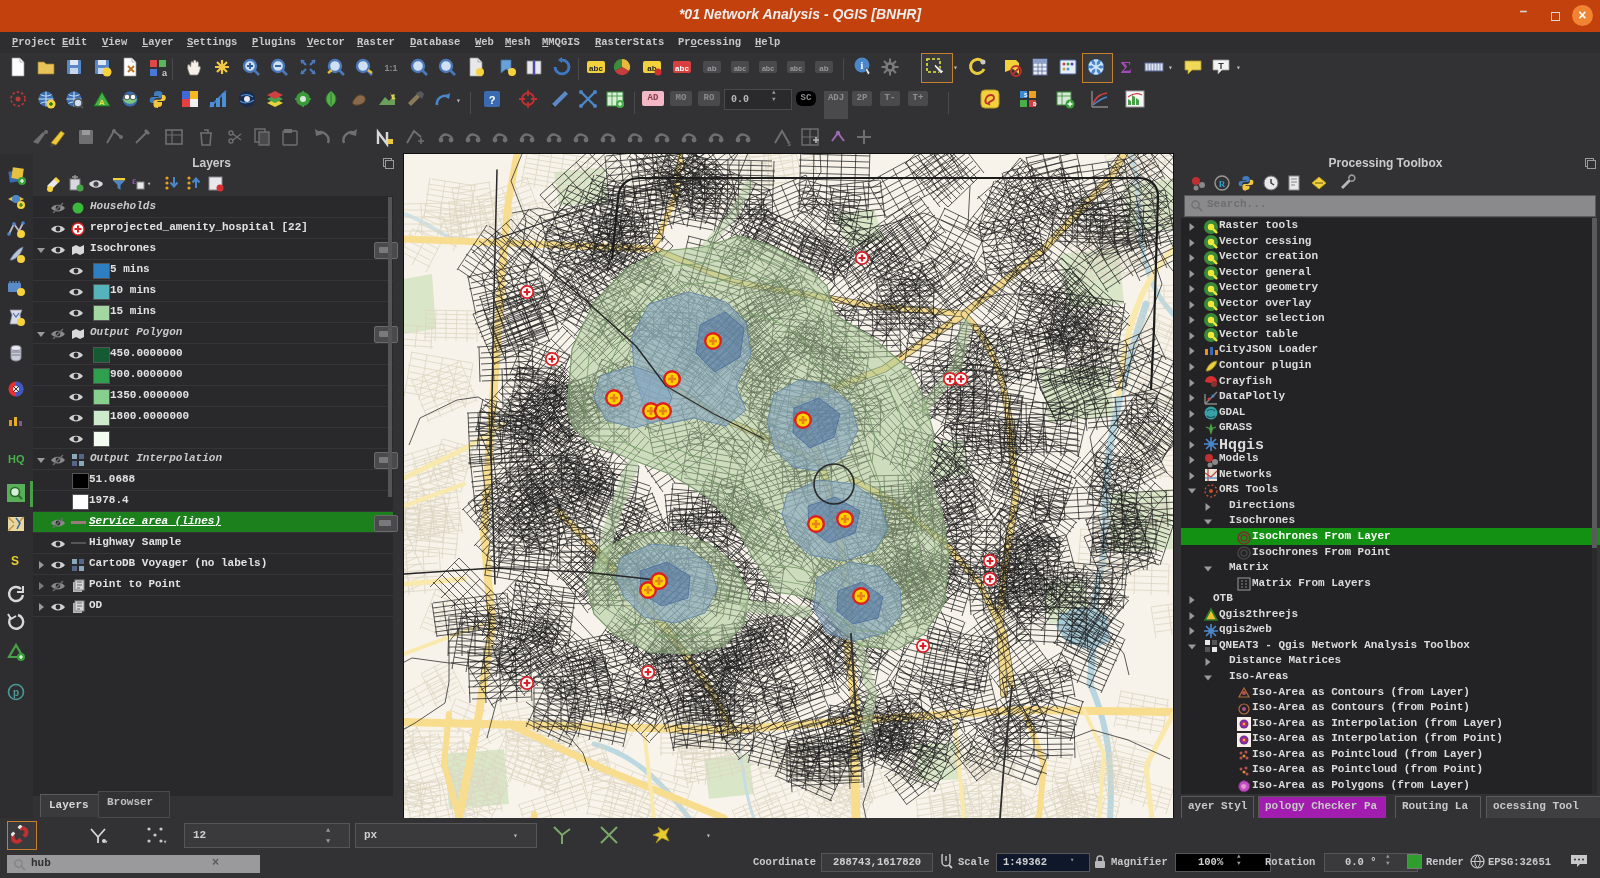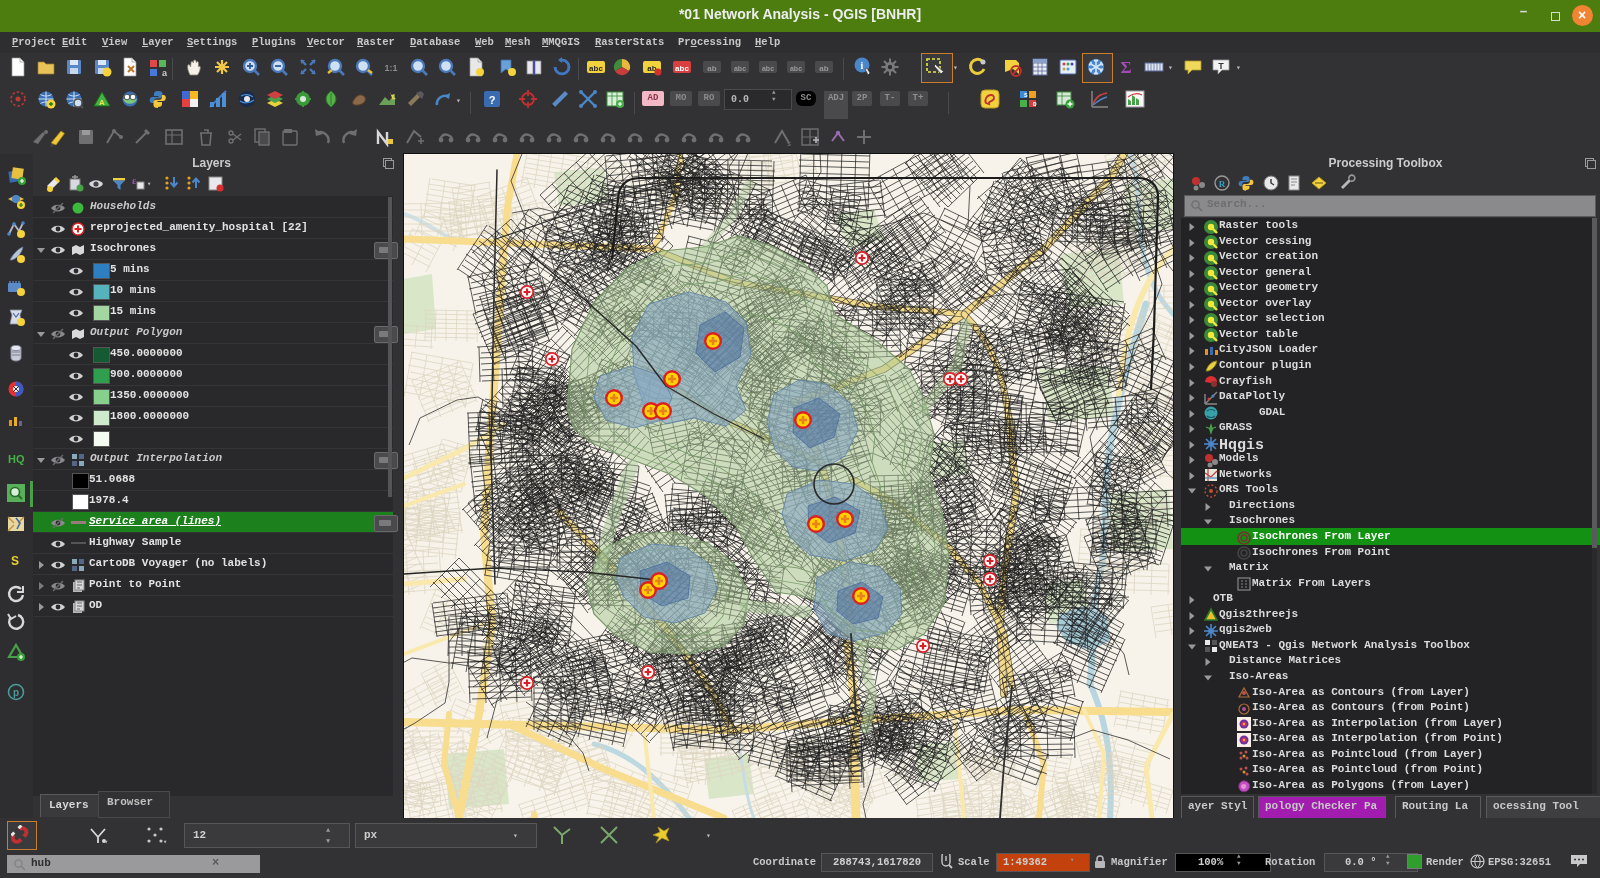--- a/index.html
+++ b/index.html
@@ -1,19 +1,19 @@
 <!DOCTYPE html>
 <html><head><meta charset="utf-8"><style>
 html,body{margin:0;padding:0;width:1600px;height:878px;overflow:hidden;background:#323234;}
 body{font-family:"Liberation Mono",monospace;font-weight:bold;-webkit-font-smoothing:antialiased;}
 .abs{position:absolute;}
 .t{position:absolute;white-space:pre;}
 </style></head><body>
 
-<div class="abs" style="left:0;top:0;width:1600px;height:32px;background:#4d7c0f;border-bottom:2px solid #4d7c0f;">
+<div class="abs" style="left:0;top:0;width:1600px;height:32px;background:#c2410c;border-bottom:2px solid #4d7c0f;font-style:italic;">
  <div class="t" style="left:0;right:0;top:6px;text-align:center;font-family:'Liberation Sans',sans-serif;font-weight:bold;font-size:14px;color:#ededed;">*01 Network Analysis - QGIS [BNHR]</div>
  <div class="t" style="left:1519px;top:3px;color:#d9d9d9;font-size:15px;">–</div>
  <div class="abs" style="left:1551px;top:12px;width:7px;height:7px;border:1.5px solid #d9d9d9;"></div>
  <div class="abs" style="left:1572px;top:5px;width:21px;height:21px;border-radius:50%;background:#f08432;">
    <div class="t" style="left:6px;top:1.5px;color:#fff;font-size:14px;font-family:'Liberation Sans',sans-serif;">×</div>
  </div>
 </div>
 
 <div class="abs" style="left:0;top:32px;width:1600px;height:21px;background:#2e2e30;">
 <div class="t" style="left:12px;top:4px;font-size:10.5px;color:#c9c9c9;"><span style="text-decoration:underline;">P</span>roject</div>
@@ -1174,21 +1174,21 @@
       <circle cx="10" cy="6" r="1.5" fill="#4a86c8"></circle>
     </svg>
 <div class="t" style="left:38px;top:236.05px;font-size:11px;color:#dcdcdc;">DataPlotly</div>
 <svg class="abs" style="left:6px;top:254.60000000000002px;" width="10" height="10" viewBox="0 0 10 10">
       <path d="M2.5,1 L7.5,5 L2.5,9 Z" fill="#9a9a9c"></path>
     </svg>
 <svg class="abs" style="left:22px;top:251.10000000000002px;" width="16" height="16" viewBox="0 0 16 16">
       <circle cx="8" cy="8" r="6.5" fill="#38a0a8"></circle>
       <path d="M4,6 c2,-2 6,-2 8,0 M4,11 c2,2 6,2 8,0" stroke="#1a5a60" stroke-width="1.2" fill="none"></path>
     </svg>
-<div class="t" style="left:38px;top:251.60000000000002px;font-size:11px;color:#dcdcdc;margin-left:40px;">GDAL</div>
+<div class="t" style="left:38px;top:251.60000000000002px;font-size:11px;color:#dcdcdc;">GDAL</div>
 <svg class="abs" style="left:6px;top:270.15px;" width="10" height="10" viewBox="0 0 10 10">
       <path d="M2.5,1 L7.5,5 L2.5,9 Z" fill="#9a9a9c"></path>
     </svg>
 <svg class="abs" style="left:22px;top:266.65px;" width="16" height="16" viewBox="0 0 16 16">
       <path d="M8,2 L10,8 L8,14 L6,8 Z" fill="#48a048"></path>
       <path d="M3,6 l5,2 5,-2" stroke="#48a048" stroke-width="1.2" fill="none"></path>
     </svg>
 <div class="t" style="left:38px;top:267.15px;font-size:11px;color:#dcdcdc;">GRASS</div>
 <svg class="abs" style="left:6px;top:285.70000000000005px;" width="10" height="10" viewBox="0 0 10 10">
       <path d="M2.5,1 L7.5,5 L2.5,9 Z" fill="#9a9a9c"></path>
@@ -1407,21 +1407,21 @@
     <div class="t" style="left:205px;top:1px;font-size:12px;color:#5a5a5c;">×</div>
   </div>
 <div class="t" style="left:753px;top:856px;font-size:10.5px;color:#c8c8c8;">Coordinate</div>
 <div class="abs" style="left:821px;top:853px;width:110px;height:17px;background:#3a3a3c;border:1px solid #565658;color:#cfcfcf;font-size:10.5px;line-height:16px;text-align:center;">288743,1617820</div>
 <svg class="abs" style="left:937px;top:854px;" width="16" height="16" viewBox="0 0 16 16">
     <path d="M5,2 a4,4 0 0,1 8,0 v6 a4,4 0 0,1 -8,0 Z" fill="none" stroke="#c8c8c8" stroke-width="1.4"></path>
     <path d="M9,2 v5" stroke="#c8c8c8" stroke-width="1.4"></path>
     <path d="M12,11 l3,3" stroke="#c8c8c8" stroke-width="1.8"></path>
   </svg>
 <div class="t" style="left:958px;top:856px;font-size:10.5px;color:#c8c8c8;">Scale</div>
-<div class="abs" style="left:996px;top:853px;width:86px;height:17px;background:#c2410c;border:1px solid #565658;color:#cfcfcf;font-size:10.5px;line-height:16px;padding-left:6px;">1:49362</div>
+<div class="abs" style="left:996px;top:853px;width:86px;height:17px;background:#0f172a;border:1px solid #565658;color:#cfcfcf;font-size:10.5px;line-height:16px;padding-left:6px;">1:49362</div>
 <div class="t" style="left:1070px;top:856px;color:#999;font-size:7px;">▾</div>
 <svg class="abs" style="left:1093px;top:854px;" width="14" height="16" viewBox="0 0 14 16">
     <rect x="2" y="7" width="10" height="7" rx="1" fill="#b8b8ba"></rect>
     <path d="M4,7 V5 a3,3 0 0,1 6,0 v2" fill="none" stroke="#b8b8ba" stroke-width="1.6"></path>
   </svg>
 <div class="t" style="left:1111px;top:856px;font-size:10.5px;color:#c8c8c8;">Magnifier</div>
 <div class="abs" style="left:1175px;top:853px;width:72px;height:17px;background:#000000;border:1px solid #565658;color:#cfcfcf;font-size:10.5px;line-height:16px;padding-left:22px;">100%</div>
 <div class="t" style="left:1237px;top:853px;color:#999;font-size:6px;">▲<br>▼</div>
 <div class="t" style="left:1265px;top:856px;font-size:10.5px;color:#c8c8c8;">Rotation</div>
 <div class="abs" style="left:1324px;top:853px;width:72px;height:17px;background:#3a3a3c;border:1px solid #565658;color:#cfcfcf;font-size:10.5px;line-height:16px;padding-left:20px;">0.0 °</div>

